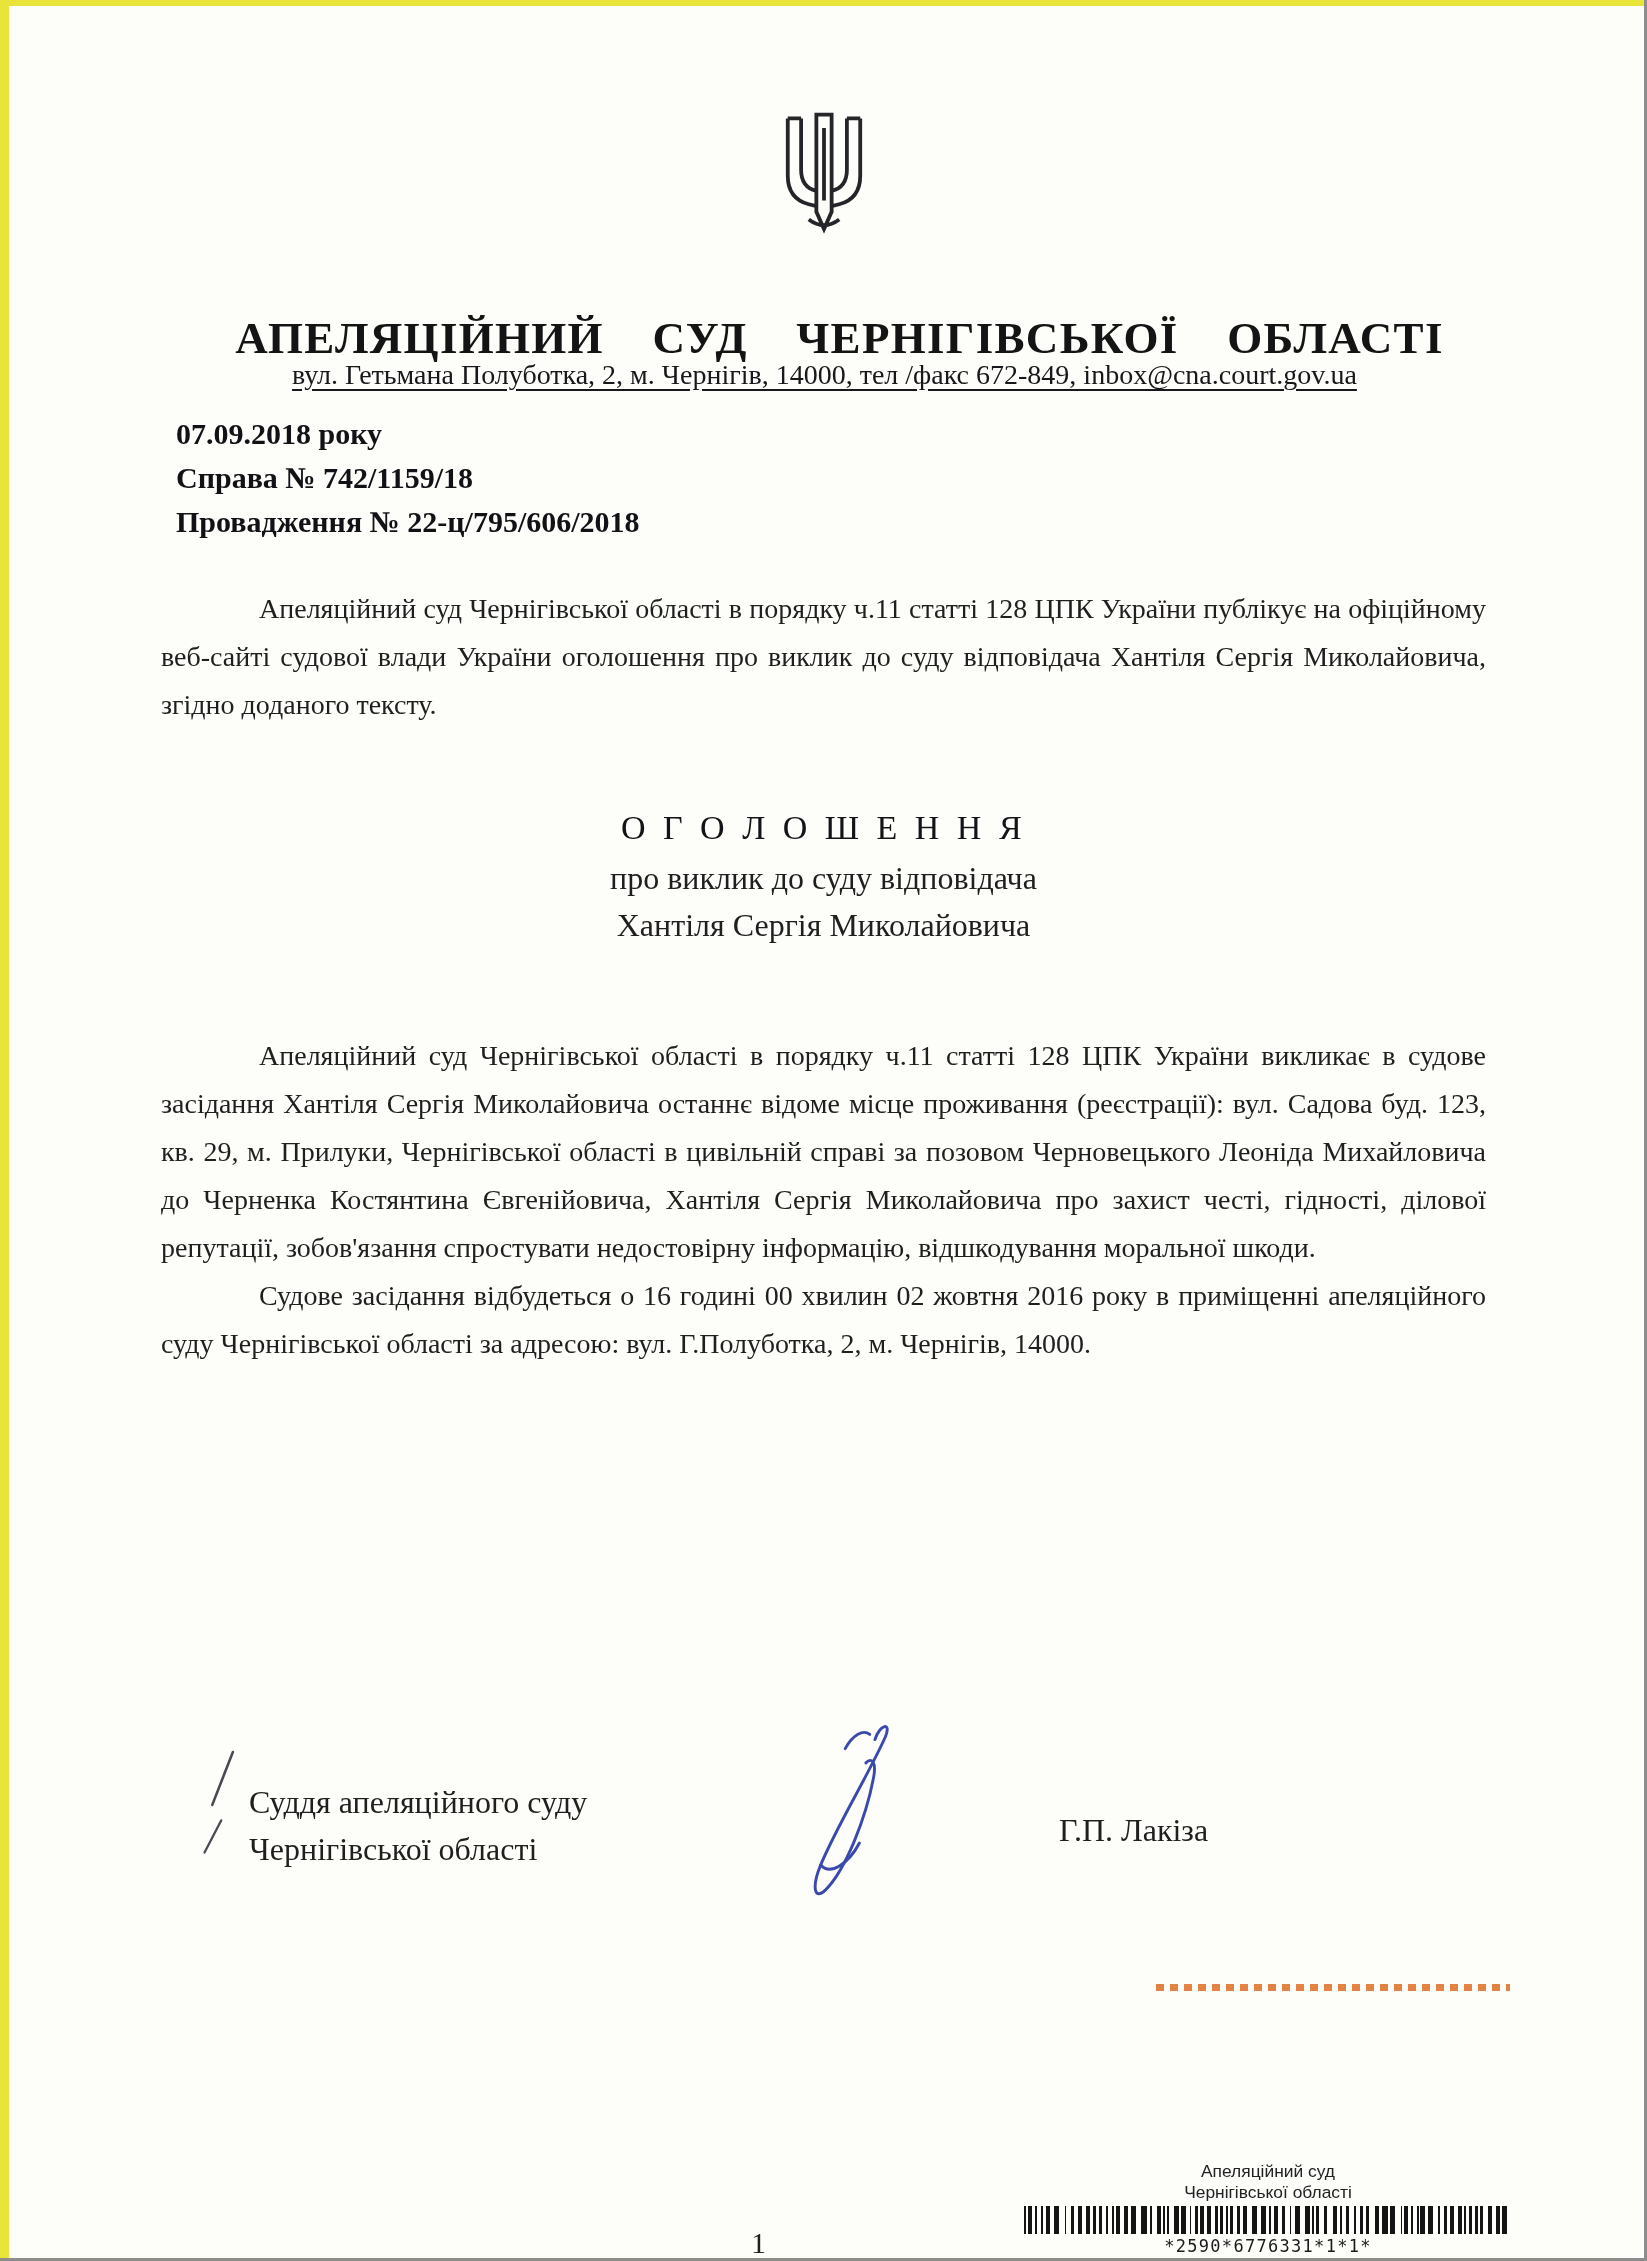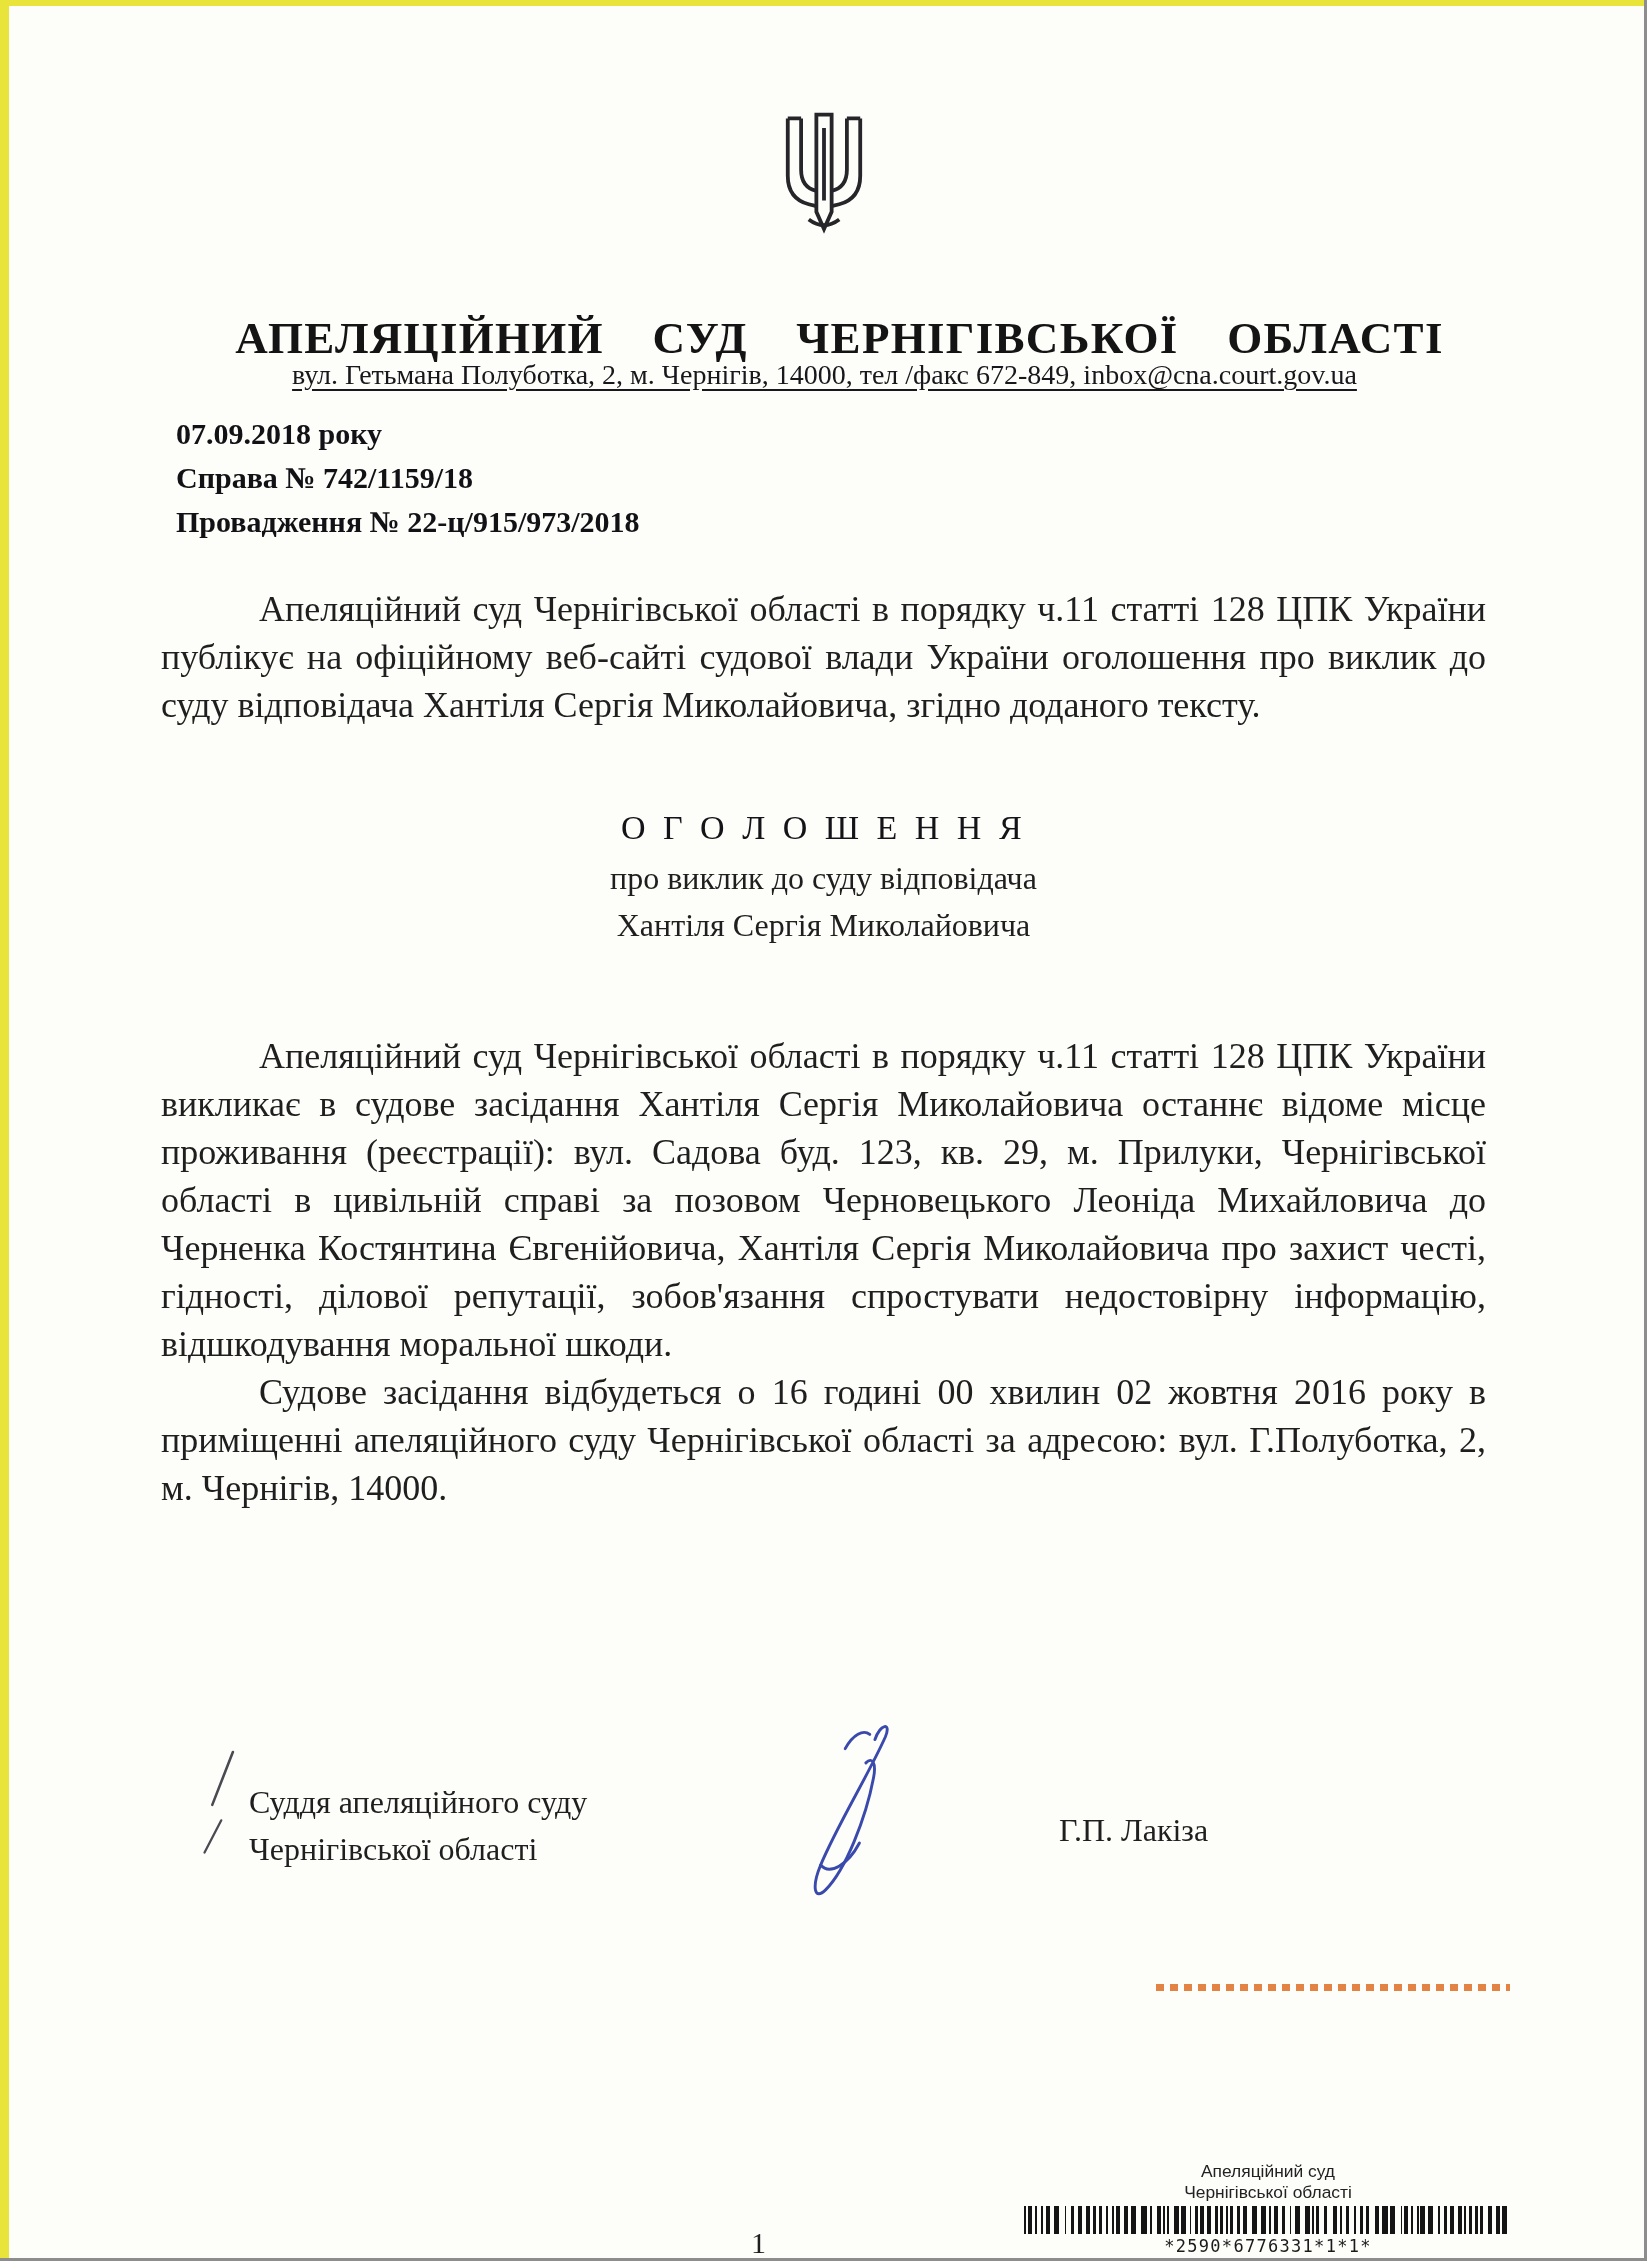--- a/index.html
+++ b/index.html
@@ -30,21 +30,21 @@
     text-align:center;font-size:28px;color:#18181c;
     text-decoration:underline;text-underline-offset:4.5px;
     white-space:nowrap;
   }
   .case-info{
     position:absolute;left:176px;top:412px;
     font-size:30px;font-weight:700;line-height:44px;color:#121216;
   }
   .bodytext{
     position:absolute;left:161px;width:1325px;
-    font-size:36px;line-height:48px;text-align:justify;
+    font-size:28px;line-height:48px;text-align:justify;
   }
   .bodytext p{margin:0;text-indent:98px;}
   .intro{top:585px;}
   .announce{
     position:absolute;left:0;top:801px;width:100%;text-align:center;
   }
   .announce-heading{font-size:34px;letter-spacing:4.5px;line-height:54px;color:#141418;}
   .announce-sub{font-size:32px;line-height:47px;}
   .main-block{top:1032px;}
 
@@ -101,21 +101,21 @@
     </svg>
   </div>
 
   <h1 class="court-title">АПЕЛЯЦІЙНИЙ СУД ЧЕРНІГІВСЬКОЇ ОБЛАСТІ</h1>
 
   <div class="court-address">вул. Гетьмана Полуботка, 2, м. Чернігів, 14000, тел /факс 672-849, inbox@cna.court.gov.ua</div>
 
   <div class="case-info">
     <div>07.09.2018 року</div>
     <div>Справа № 742/1159/18</div>
-    <div>Провадження № 22-ц/915/973/2018</div>
+    <div>Провадження № 22-ц/795/606/2018</div>
   </div>
 
   <div class="bodytext intro">
     <p>Апеляційний суд Чернігівської області в порядку ч.11 статті 128 ЦПК України публікує на офіційному веб-сайті судової влади України оголошення про виклик до суду відповідача Хантіля Сергія Миколайовича, згідно доданого тексту.</p>
   </div>
 
   <div class="announce">
     <div class="announce-heading">О Г О Л О Ш Е Н Н Я</div>
     <div class="announce-sub">про виклик до суду відповідача</div>
     <div class="announce-sub">Хантіля Сергія Миколайовича</div>

